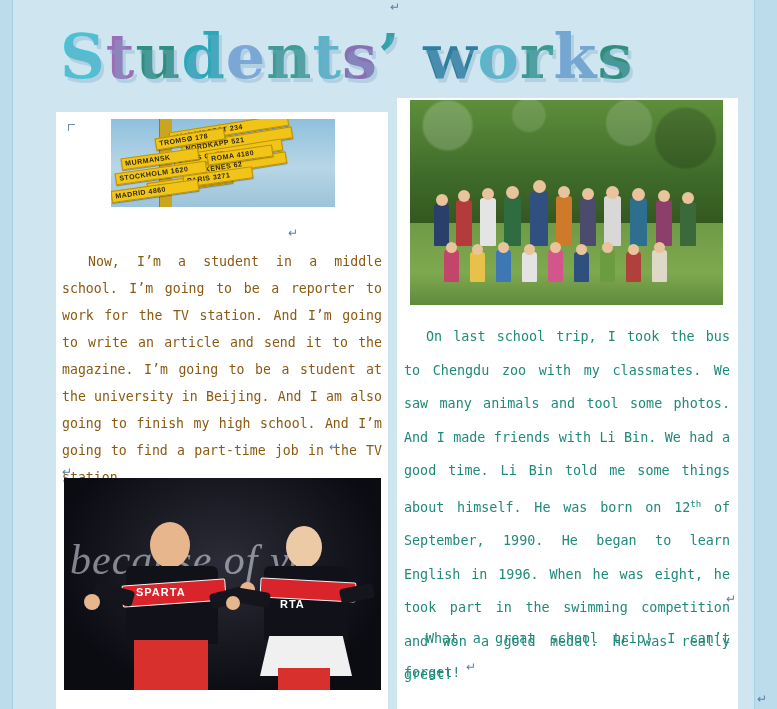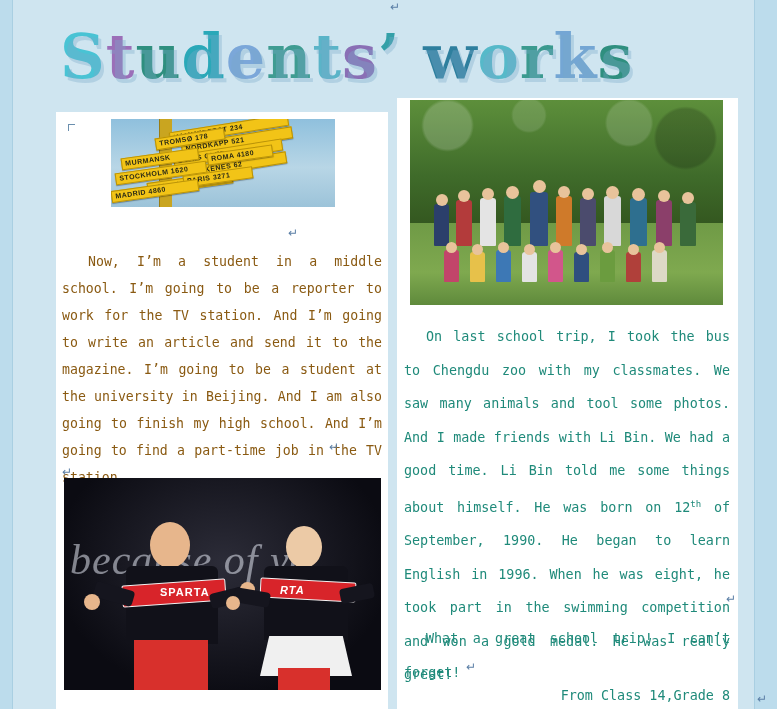--- a/index.html
+++ b/index.html
@@ -401,31 +401,31 @@
   <span class="pilcrow pilcrow-dream">↵</span>
   <span class="pilcrow pilcrow-left-mid">↵</span>
 
   <div class="img-stage">
     <div class="bg"></div>
     <div class="bigtext">because of yo</div>
 
     <div class="head" style="left:86px; top:44px; width:40px; height:46px;"></div>
     <div class="torso" style="left:62px; top:88px; width:92px; height:78px;"></div>
     <div class="stripe" style="left:58px; top:104px; width:102px; height:20px; transform: rotate(-4deg);"></div>
-    <div class="spartan" style="left:72px; top:108px;margin-left:24px;">SPARTA</div>
+    <div class="spartan" style="left:72px; top:108px;">SPARTA</div>
     <div class="arm" style="left:30px; top:108px; width:40px; height:16px; transform: rotate(16deg);"></div>
     <div class="hand" style="left:20px; top:116px; width:16px; height:16px;"></div>
     <div class="arm" style="left:146px; top:112px; width:36px; height:15px; transform: rotate(-14deg);"></div>
     <div class="hand" style="left:176px; top:104px; width:15px; height:15px;"></div>
     <div class="pants" style="left:70px; top:162px; width:74px; height:50px;"></div>
 
     <div class="head" style="left:222px; top:48px; width:36px; height:42px; background:#eccaa6;"></div>
     <div class="torso" style="left:200px; top:88px; width:84px; height:74px;"></div>
     <div class="stripe" style="left:196px; top:102px; width:94px; height:18px; transform: rotate(3deg);"></div>
-    <div class="spartan" style="left:216px; top:106px;font-style:italic;">RTA</div>
+    <div class="spartan" style="left:216px; top:120px;">RTA</div>
     <div class="arm" style="left:170px; top:112px; width:36px; height:15px; transform: rotate(10deg);"></div>
     <div class="hand" style="left:162px; top:118px; width:14px; height:14px;"></div>
     <div class="arm" style="left:276px; top:108px; width:34px; height:15px; transform: rotate(-12deg);"></div>
     <div class="skirt" style="left:196px; top:158px; width:92px; height:40px; clip-path: polygon(10% 0, 90% 0, 100% 100%, 0 100%);"></div>
     <div class="pants" style="left:214px; top:190px; width:52px; height:22px;"></div>
   </div>
 
   <div class="img-group">
     <div class="trees"></div>
     <div class="ground"></div>
@@ -474,16 +474,15 @@
   </div>
 
   <div class="para-trip">
     <span>On last school trip, I took the bus to Chengdu zoo with my classmates. We saw many animals and tool some photos. And I made friends with Li Bin. We had a good time. Li Bin told me some things about himself. He was born on 12</span><sup>th</sup><span> of September, 1990. He began to learn English in 1996. When he was eight, he took part in the swimming competition and won a gold medal. He was really great!</span>
   </div>
   <span class="pilcrow pilcrow-trip">↵</span>
 
   <div class="para-great">What a great school trip! I can’t forget!</div>
   <span class="pilcrow pilcrow-great">↵</span>
 
-  <div class="signature">From Class 14,Grade 8</div>
   <span class="pilcrow pilcrow-sign">↵</span>
 
 </div>
 
 </body></html>

